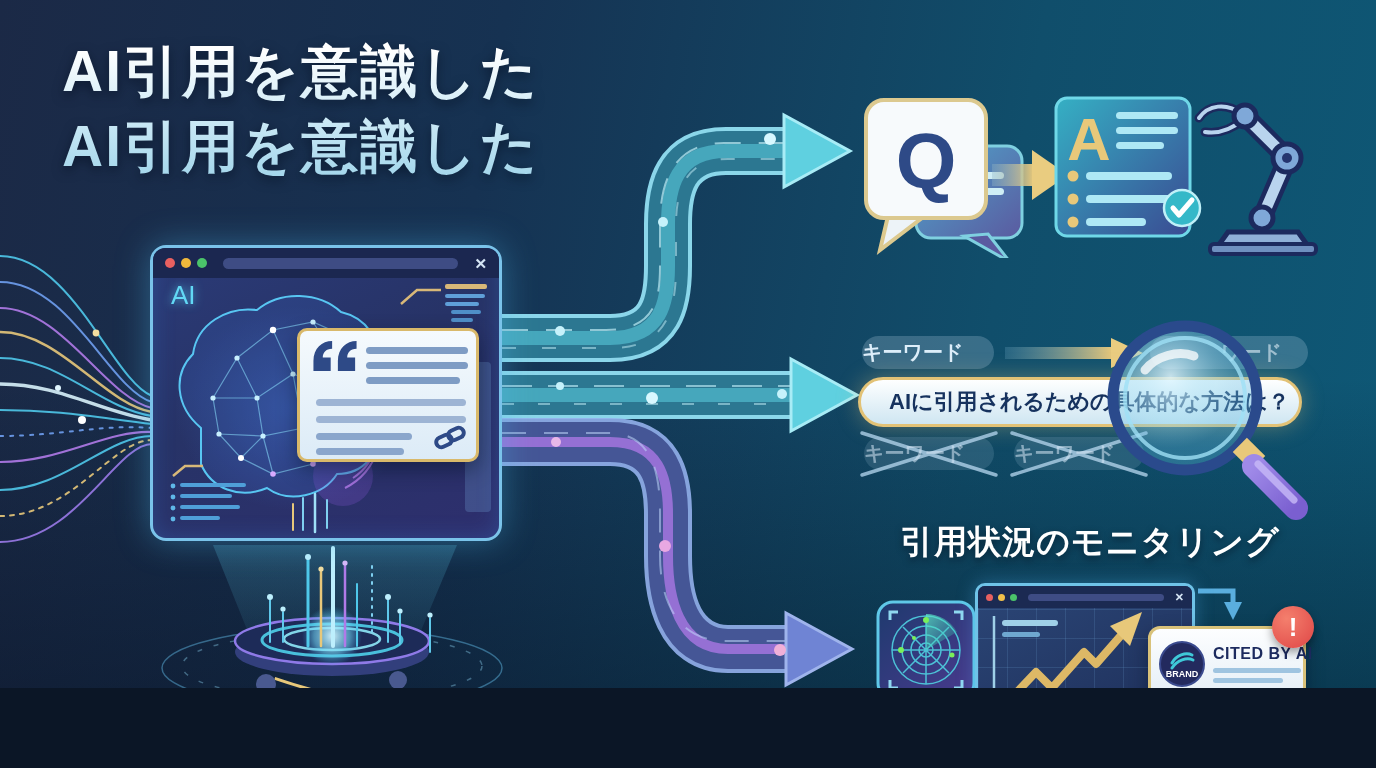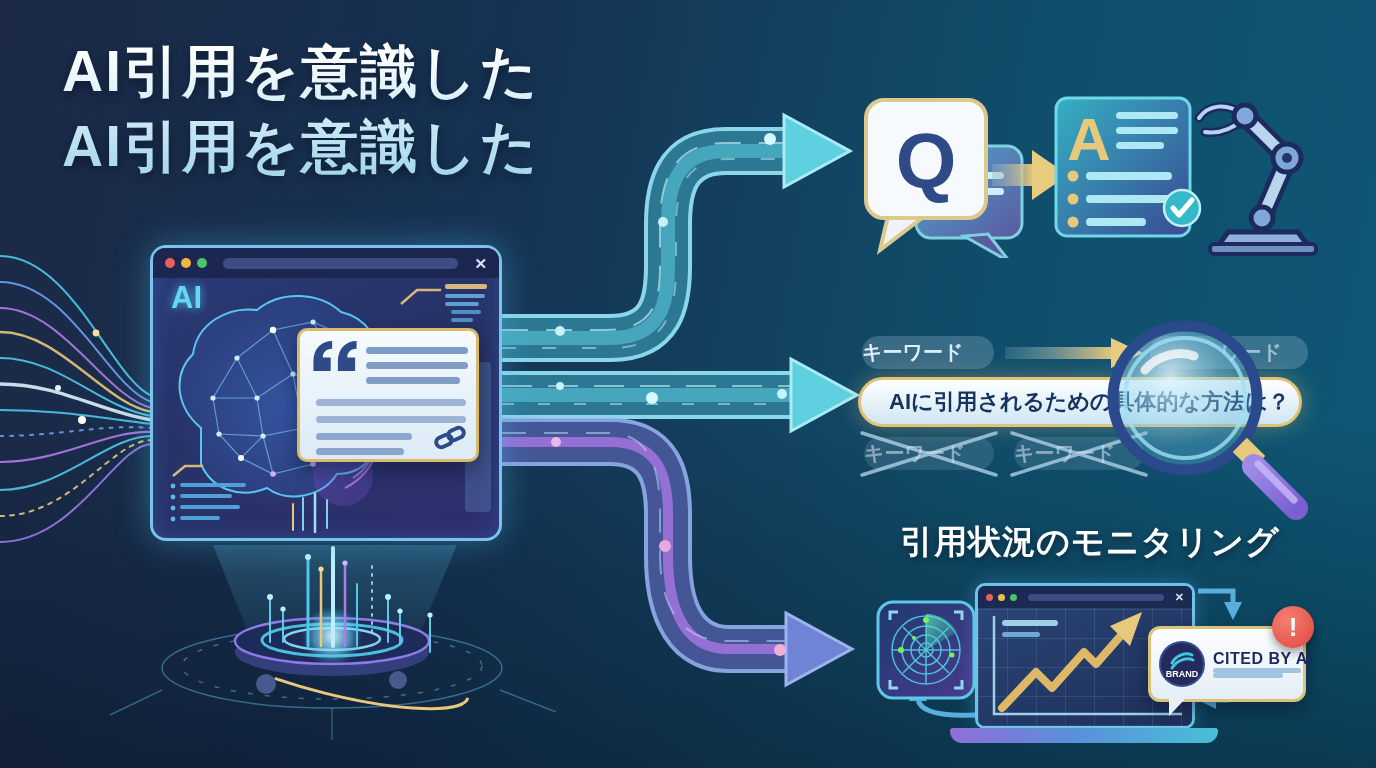--- a/index.html
+++ b/index.html
@@ -1,17 +1,17 @@
 <!DOCTYPE html>
 <html><head>
 <meta charset="utf-8">
 <style>
   html,body{margin:0;padding:0;background:#0b1626;}
   .stage{
-    position:relative;width:1376px;height:768px;overflow:hidden;
+    position:relative;width:1376px;height:688px;overflow:hidden;
     font-family:"Liberation Sans", sans-serif;
     background:linear-gradient(100deg,#1b2946 0%,#163252 34%,#104e6b 70%,#0e5876 100%);
   }
   .stage::after{
     content:"";position:absolute;inset:0;pointer-events:none;
     background:linear-gradient(180deg,rgba(0,0,0,0) 55%,rgba(4,12,26,.38) 100%);
   }
   svg{display:block}
   .abs{position:absolute}
   .noevt{pointer-events:none}
@@ -39,21 +39,21 @@
     border:3px solid #7ac3ea;border-radius:16px;box-sizing:border-box;
     background:linear-gradient(155deg,#2b3b78 0%,#273367 45%,#2e2f6e 100%);
     box-shadow:0 0 34px rgba(80,190,240,.38), inset 0 0 22px rgba(60,140,230,.25);
   }
   .b-titlebar{display:flex;align-items:center;gap:6px;height:30px;padding:0 12px;
     background:#1b2750;border-radius:12px 12px 0 0;box-sizing:border-box;}
   .dot{width:10px;height:10px;border-radius:50%}
   .addr{flex:1;height:11px;margin:0 10px;border-radius:6px;background:#3e4c84}
   .closex{color:#d6e6f5;font-size:15px;font-weight:700;line-height:1}
   .b-content{position:relative;width:100%;height:260px;overflow:hidden;border-radius:0 0 13px 13px}
-  .ai-label{position:absolute;left:18px;top:2px;font-size:31px;font-weight:700;color:#62d8f5;
+  .ai-label{position:absolute;left:18px;top:2px;font-size:26px;font-weight:400;color:#62d8f5;
     text-shadow:0 0 10px rgba(90,220,255,.8);z-index:3}
   .side-strip{position:absolute;right:8px;top:84px;width:26px;height:150px;border-radius:4px;
     background:rgba(130,190,240,.22)}
   
   .quote-card{
     position:absolute;left:144px;top:50px;width:182px;height:134px;z-index:4;
     background:linear-gradient(180deg,#f5fafd 0%,#dcebf7 100%);
     border:3px solid #d9b96a;border-radius:10px;box-sizing:border-box;
     box-shadow:0 8px 20px rgba(5,15,35,.45);
   }
@@ -98,21 +98,21 @@
   }
   .cited-bubble{
     position:absolute;left:1148px;top:626px;width:158px;height:76px;z-index:7;
     background:linear-gradient(180deg,#fdfeff 0%,#e4eef6 100%);
     border:3px solid #d9c27a;border-radius:12px;box-sizing:border-box;
     display:flex;align-items:center;gap:8px;padding:0 8px;
     box-shadow:0 8px 18px rgba(5,15,35,.4);
   }
   .bubble-tail{position:absolute;left:18px;bottom:-17px;width:0;height:0;
     border-top:18px solid #e9eff5;border-right:17px solid transparent;}
-  .cited-text-col{display:flex;flex-direction:column;min-width:0}
+  .cited-text-col{display:flex;flex-direction:column;gap:5px;min-width:0}
   .cited-label{font-size:16px;font-weight:800;color:#1c2a5e;letter-spacing:.5px;white-space:nowrap}
   .cited-line{height:5px;border-radius:3px;background:#9fc4e0}
   .alert-badge{
     position:absolute;left:1272px;top:606px;width:42px;height:42px;border-radius:50%;z-index:8;
     background:radial-gradient(circle at 35% 30%,#f47f6d,#df4646);
     display:flex;align-items:center;justify-content:center;
     color:#fff;font-size:26px;font-weight:800;box-shadow:0 4px 10px rgba(0,0,0,.4);
   }
 </style>
 </head>

